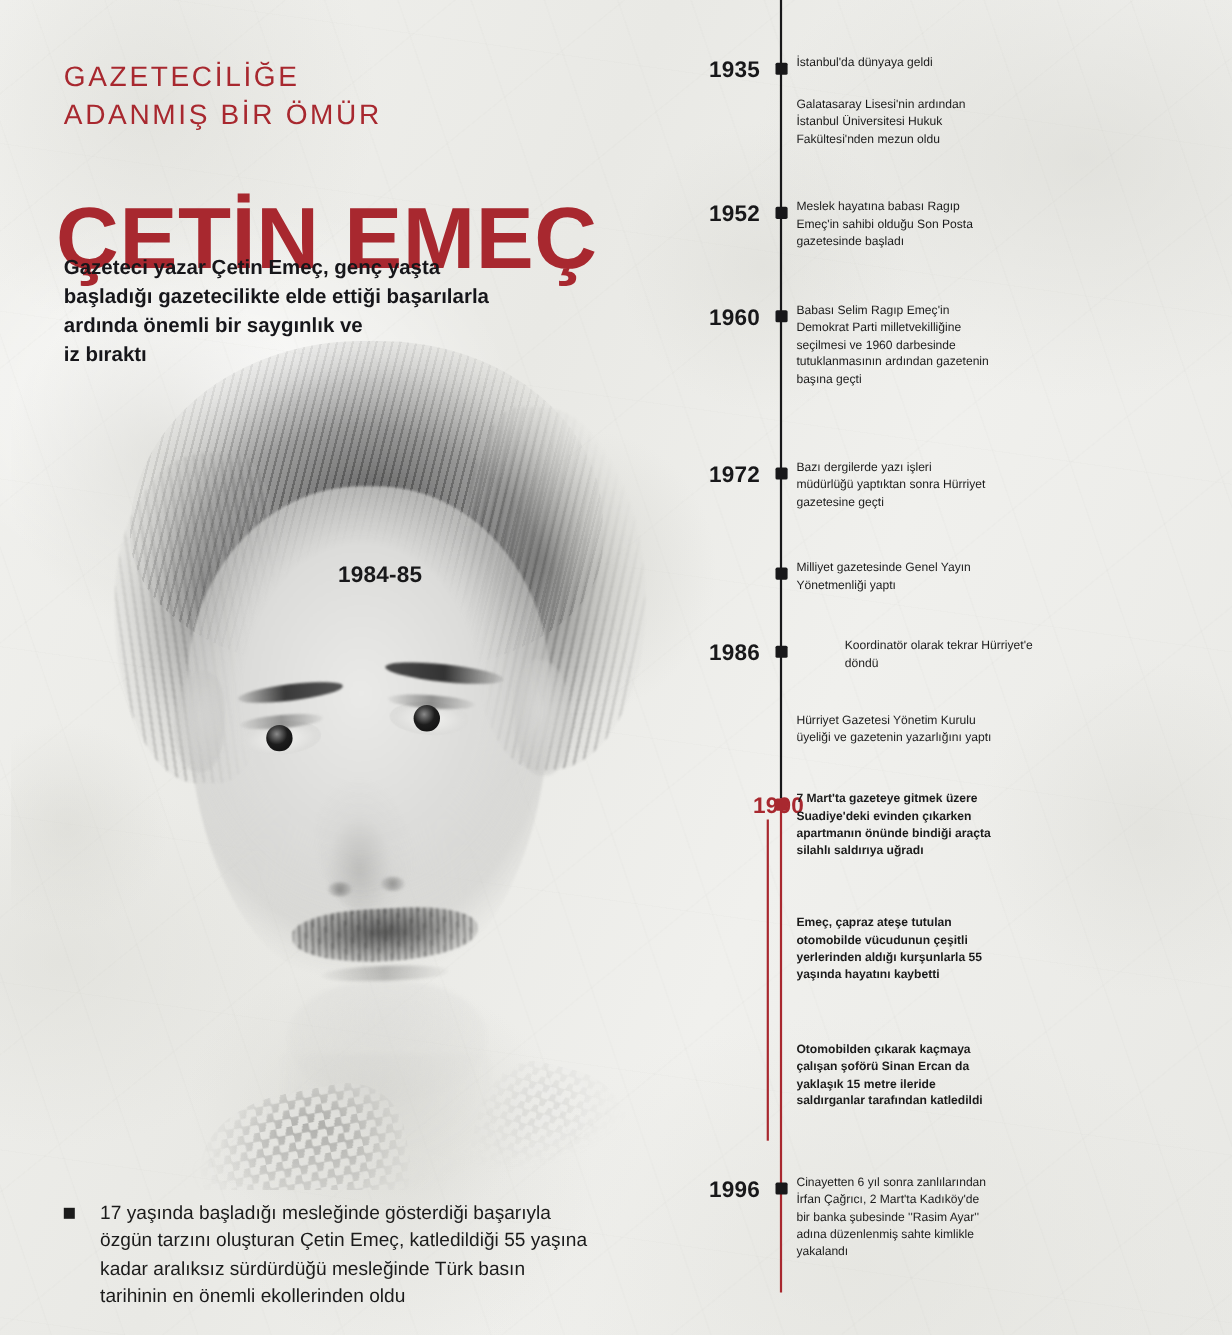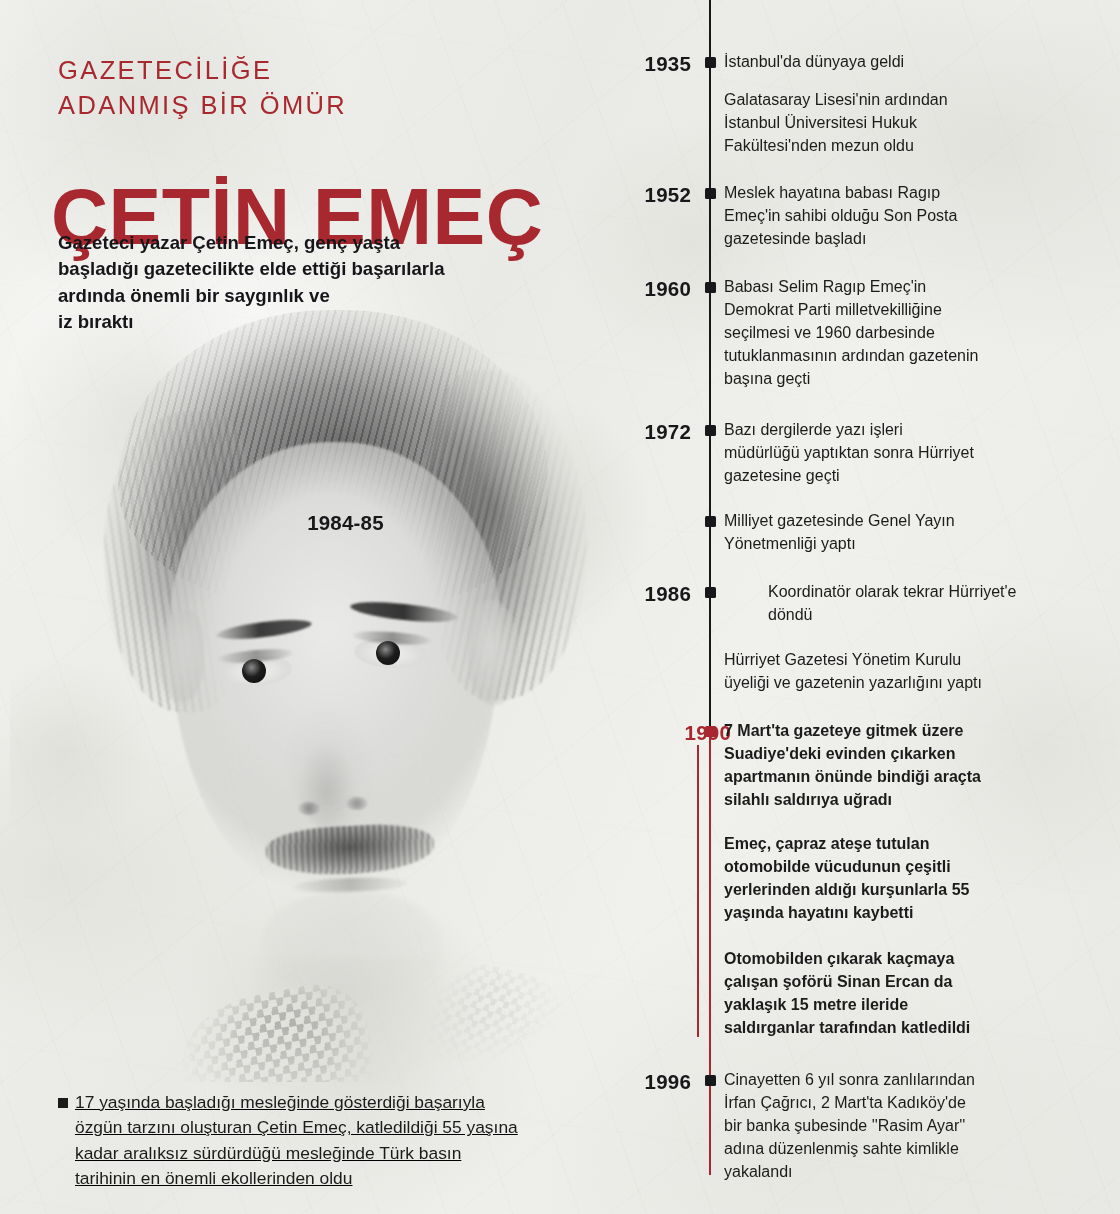--- a/index.html
+++ b/index.html
@@ -262,22 +262,21 @@
     pointer-events: none;
   }
 
   
   #caption {
     position: absolute;
     left: 58px; top: 1090px;
     width: 550px;
     z-index: 6;
     display: flex;
-    gap: 7px;
-    text-decoration: underline;
+    gap: 23px;
   }
   #caption .bullet {
     width: 10px; height: 10px;
     background: #1b1b1b;
     flex: 0 0 auto;
     margin-top: 8px;
   }
   #caption .txt {
     color: #1b1b1b;
     font-size: 17.4px;
@@ -334,21 +333,21 @@
     background: #18181a;
     border-radius: 1.5px;
   }
   .tl-marker.accent { background: #a8282f; }
 
   .tl-text {
     position: absolute;
     left: 724px;
     width: 340px;
     color: #1b1b1b;
-    font-size: 16px;
+    font-size: 11px;
     line-height: 1.44;
     font-weight: 400;
     white-space: pre-line;
   }
   .tl-text.bold { font-weight: 700; }
 </style>
 </head>
 <body>
 
 <div id="page">

